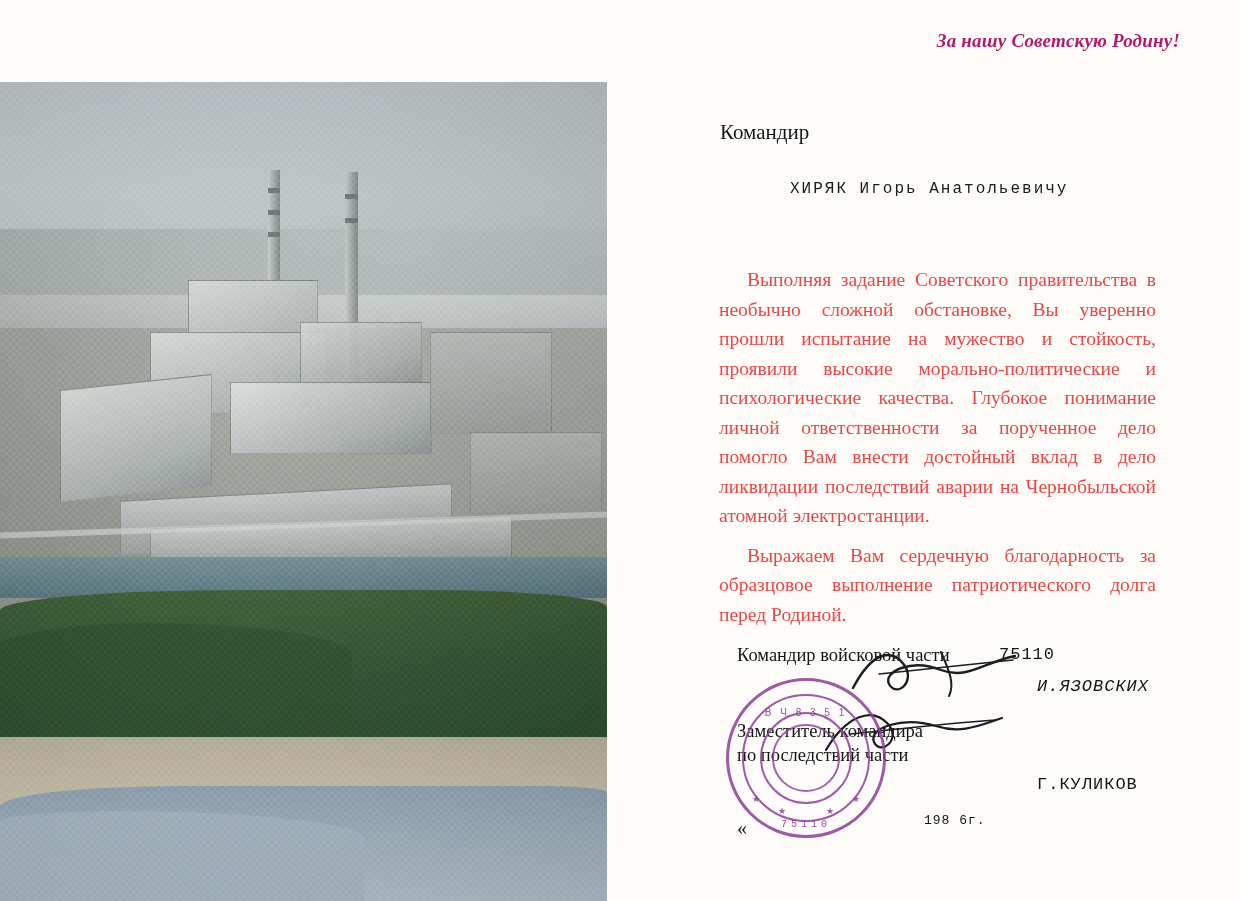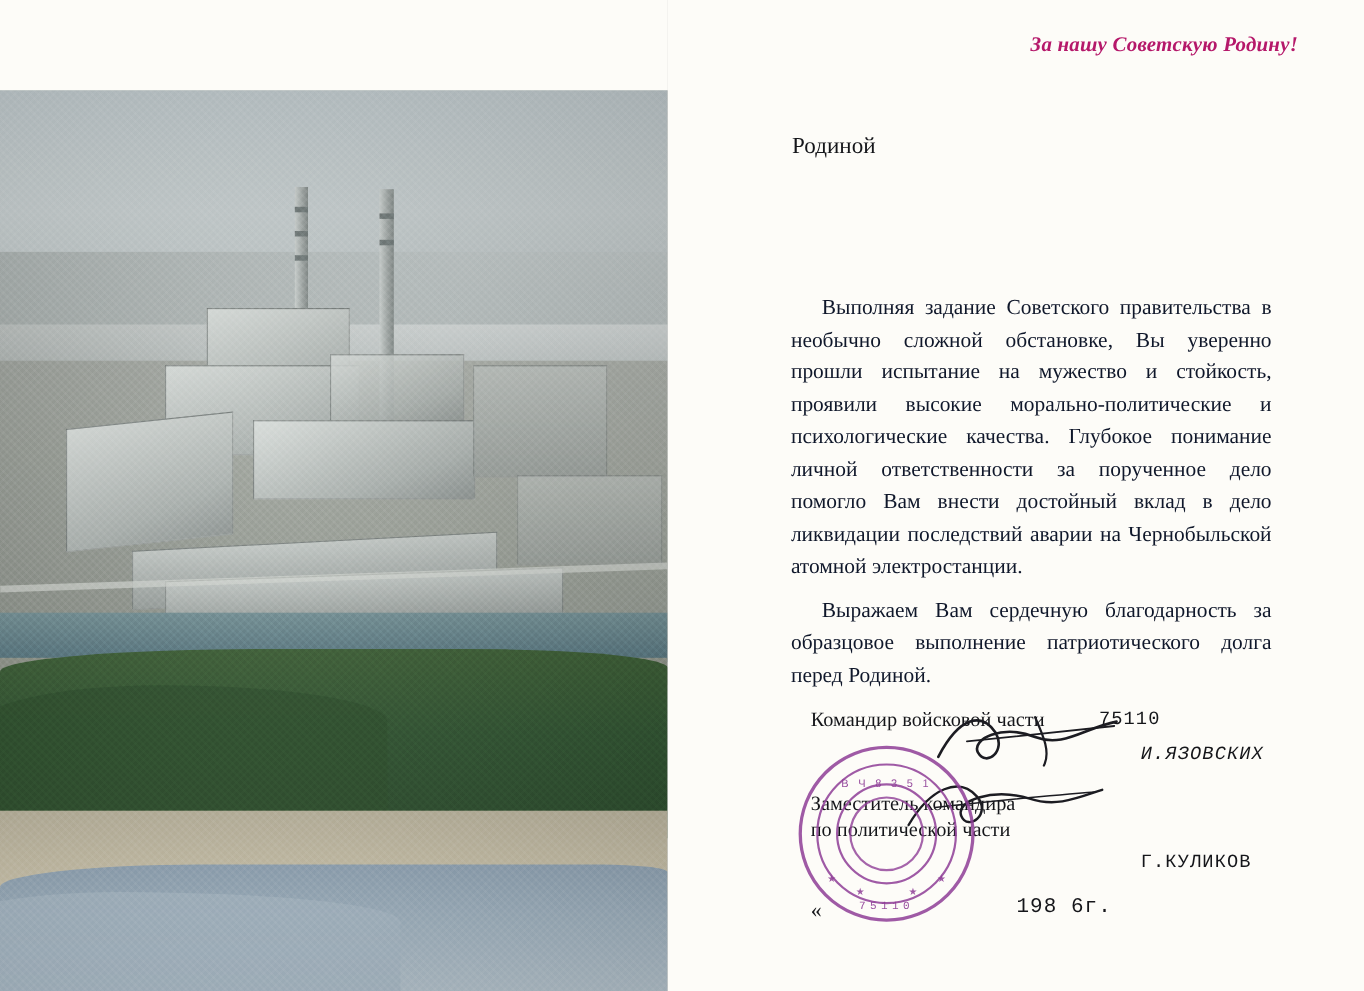--- a/index.html
+++ b/index.html
@@ -176,21 +176,21 @@
     color: #1a1b20;
     white-space: nowrap;
   }
   #body {
     position: absolute;
     left: 112px;
     top: 265px;
     width: 437px;
     font-size: 19.5px;
     line-height: 29.5px;
-    color: #0f172a;
+    color: #ef4444;
     text-align: justify;
   }
   #body p { margin: 0; text-indent: 28px; }
   #body p + p { margin-top: 10px; }
 
   #signblock {
     position: absolute;
     left: 130px;
     top: 645px;
     width: 470px;
@@ -209,21 +209,21 @@
     font-family: "Liberation Mono", monospace;
     font-size: 17px; letter-spacing: 1px;
   }
   #commander-name { left: 300px; top: 32px; font-style: italic; }
   #deputy-name { left: 300px; top: 130px; }
   #deputy-line1 { position: absolute; left: 0; top: 76px; white-space: nowrap; }
   #deputy-line2 { position: absolute; left: 0; top: 100px; white-space: nowrap; }
   #date-quote { position: absolute; left: 0; top: 172px; font-size: 20px; }
   #date-year {
     position: absolute; left: 187px; top: 168px;
-    font-family: "Liberation Mono", monospace; font-size: 19px; letter-spacing: 1px;
+    font-family: "Liberation Mono", monospace; font-size: 13px; letter-spacing: 1px;
   }
 
   
   #signature-commander {
     position: absolute;
     left: 845px; top: 640px;
     width: 230px; height: 80px;
     pointer-events: none;
   }
   #signature-deputy {
@@ -326,37 +326,38 @@
     <div class="photo-grain"></div>
     <div class="photo-fade"></div>
   </div>
   <div class="top-strip"></div>
   <div class="paper-edge"></div>
 
   <div id="letter">
 
     <div id="slogan">За нашу Советскую Родину!</div>
 
-    <div id="salutation">Родиной</div>
-
+    <div id="salutation">Командир</div>
+
+    <div id="recipient">ХИРЯК  Игорь  Анатольевичу</div>
 
     <div id="body">
       <p>Выполняя задание Советского правительства в необычно сложной обстановке, Вы уверенно прошли испытание на мужество и стойкость, проявили высокие морально-политические и психологические качества. Глубокое понимание личной ответственности за порученное дело помогло Вам внести достойный вклад в дело ликвидации последствий аварии на Чернобыльской атомной электростанции.</p>
       <p>Выражаем Вам сердечную благодарность за образцовое выполнение патриотического долга перед Родиной.</p>
     </div>
 
     <div id="signblock">
       <div class="sig-row">
         <span class="sig-label">Командир войсковой части</span>
         <span class="sig-num">75110</span>
       </div>
       <span class="sig-name" id="commander-name">И.ЯЗОВСКИХ</span>
 
       <span id="deputy-line1">Заместитель командира</span>
-      <span id="deputy-line2">по политической части</span>
+      <span id="deputy-line2">по последствий части</span>
       <span class="sig-name" id="deputy-name">Г.КУЛИКОВ</span>
 
       <span id="date-quote">«</span>
       <span id="date-year">198 6г.</span>
     </div>
   </div>
 
   <svg id="signature-commander" viewBox="0 0 230 80" fill="none">
     <path d="M8 48 C28 10, 48 8, 60 26 C70 42, 52 58, 44 44 C38 32, 66 18, 96 30 C122 40, 140 22, 170 16" stroke="#1c1c22" stroke-width="2.4" stroke-linecap="round"></path>
     <path d="M34 34 C70 30, 110 26, 168 20" stroke="#1c1c22" stroke-width="1.6" stroke-linecap="round"></path>

